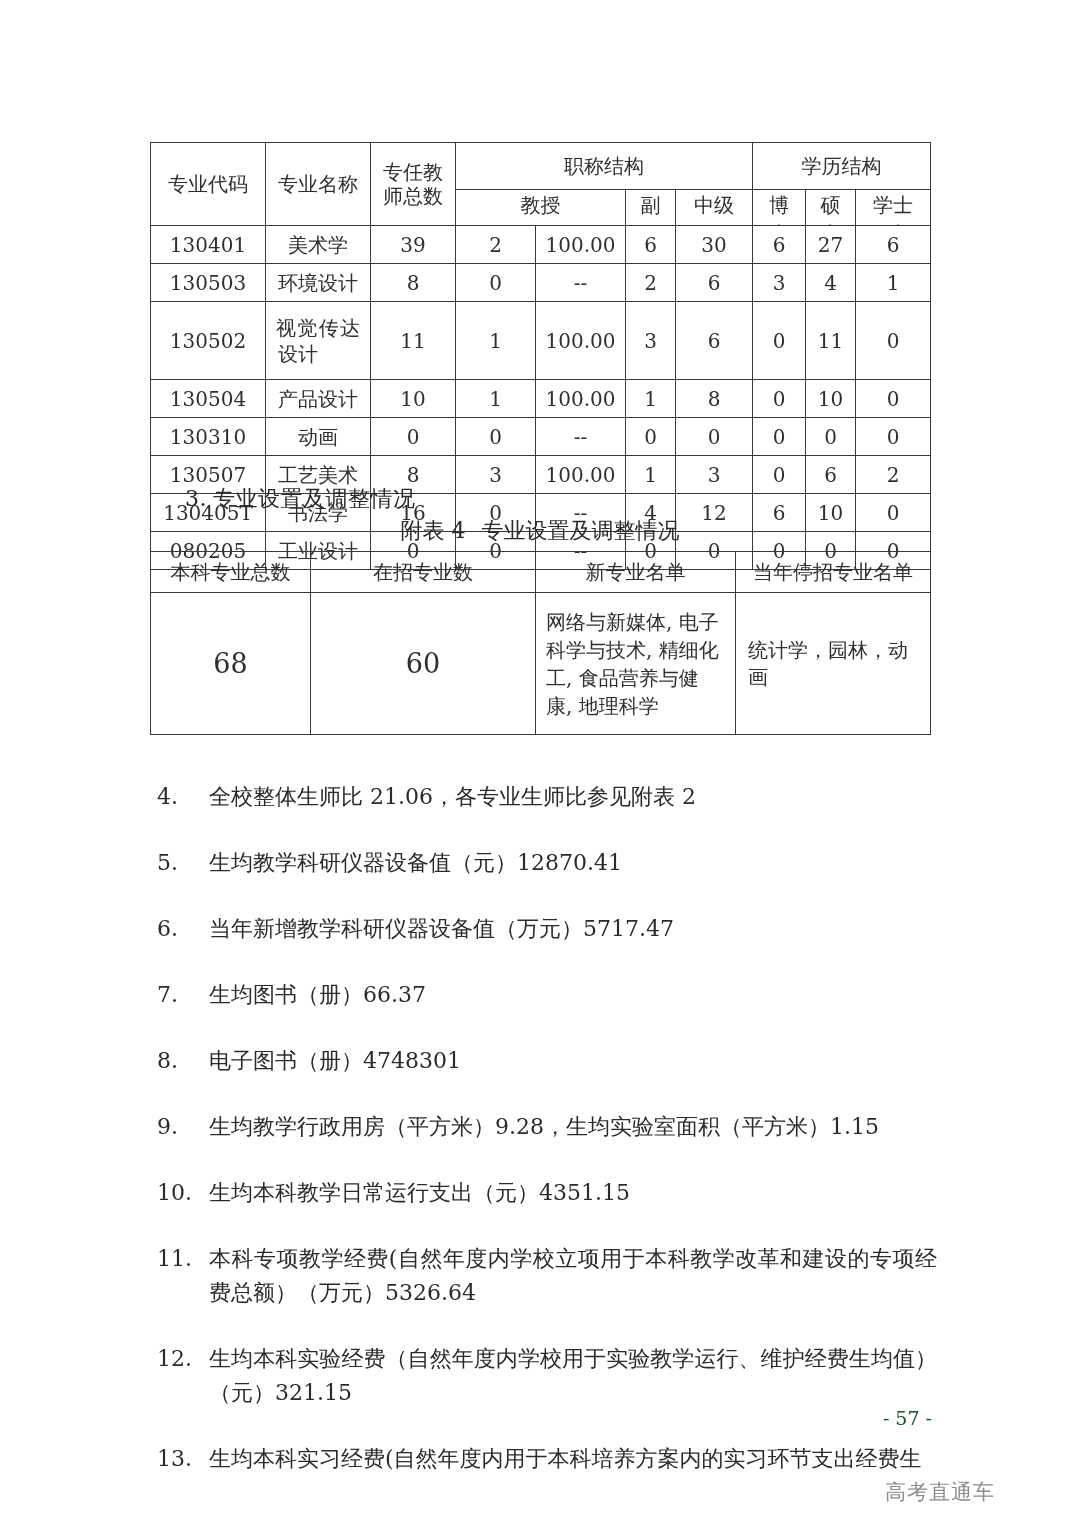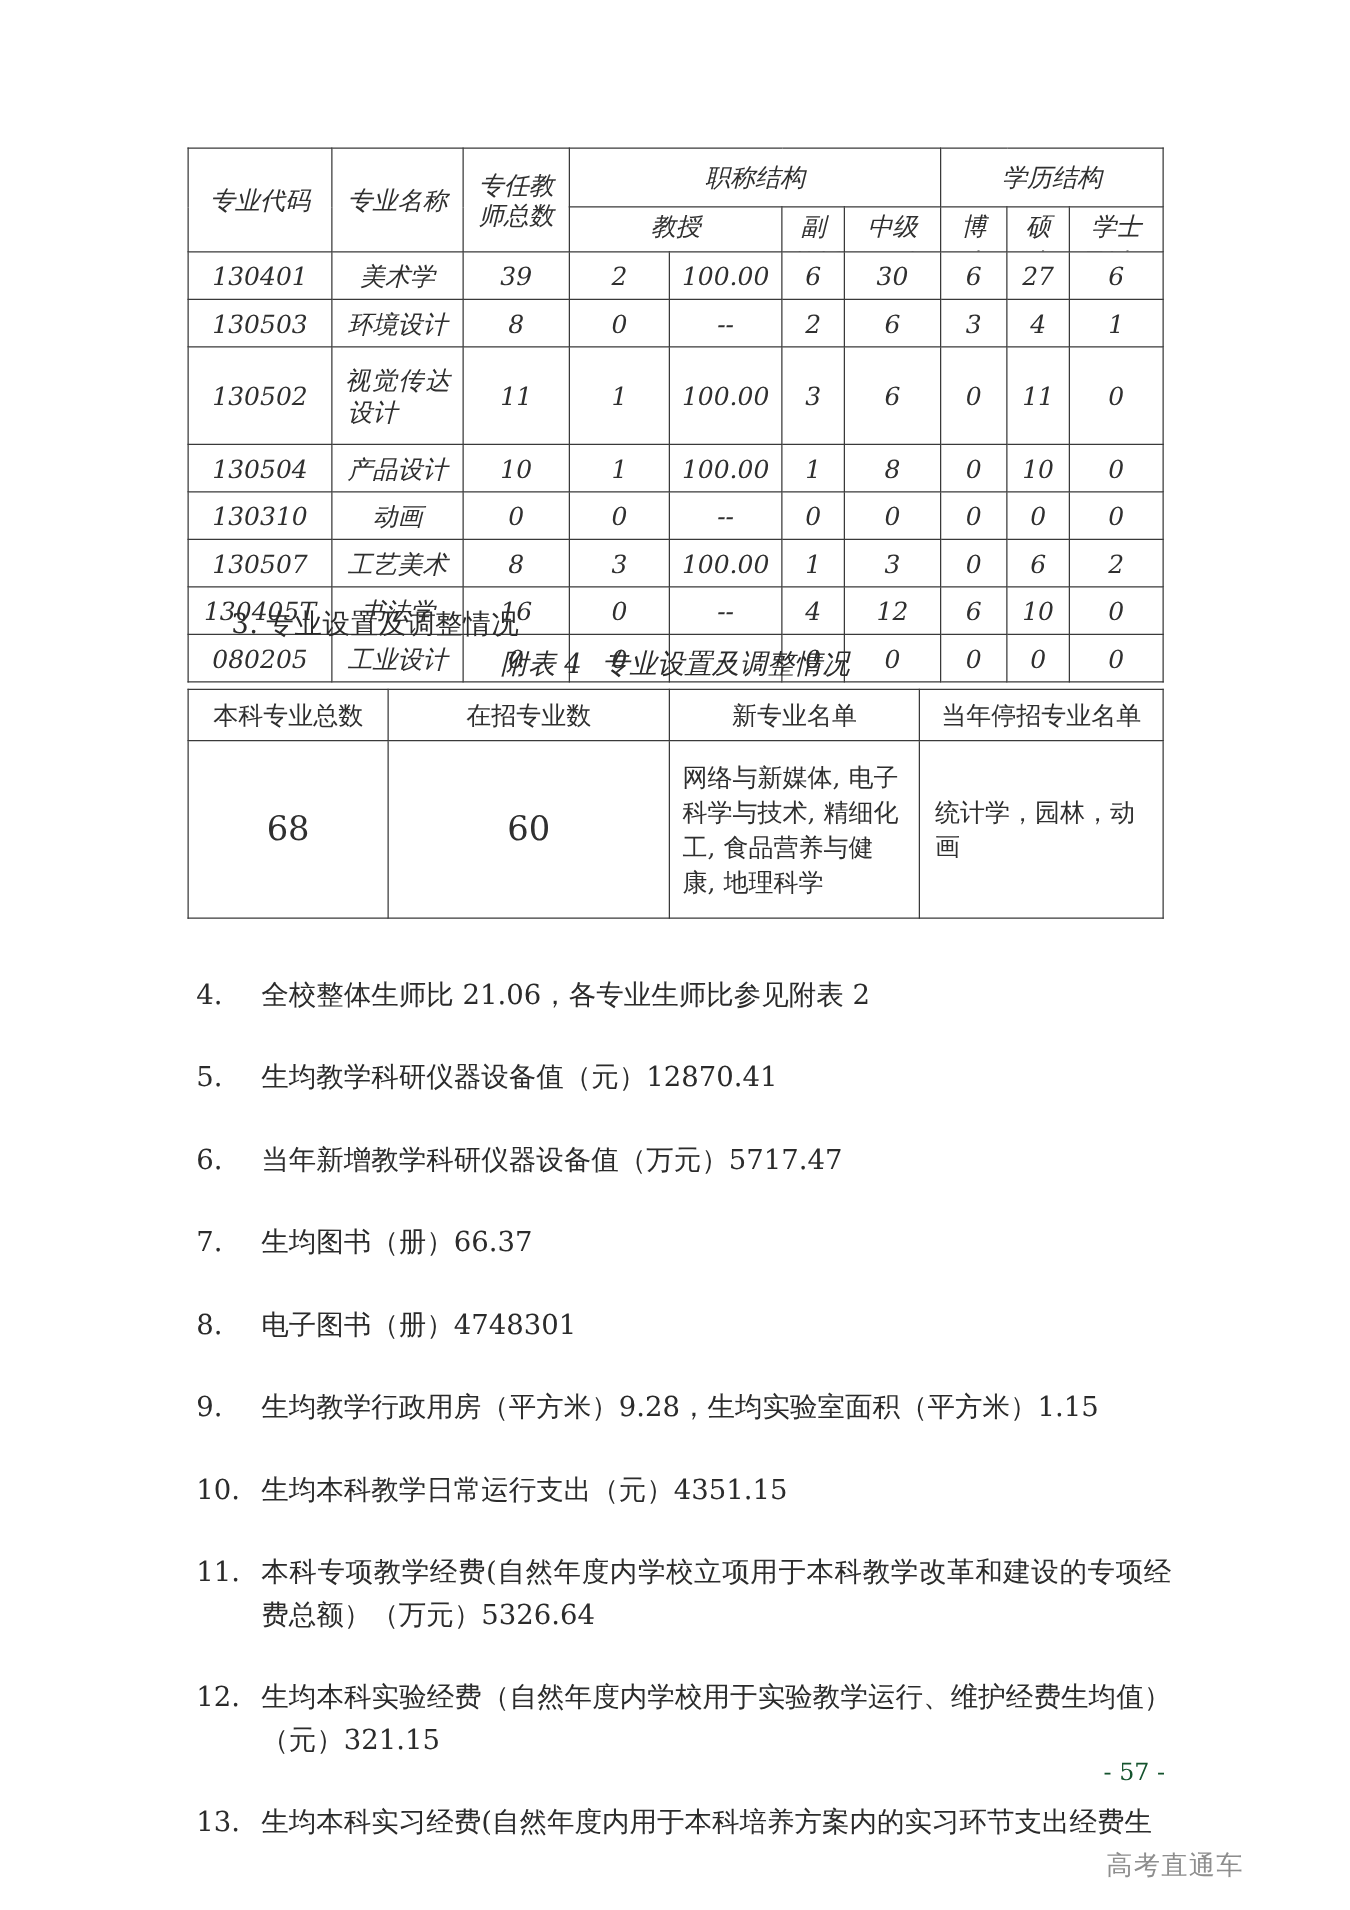--- a/index.html
+++ b/index.html
@@ -15,23 +15,22 @@
     background: #ffffff;
     font-family: "DejaVu Serif", "Liberation Serif", serif;
     color: #2b2b2b;
     overflow: hidden;
   }
 
   
   .t1-wrap {
     position: absolute;
     left: 150px;
-    top: 118px;
+    top: 142px;
     width: 780px;
-    font-style: italic;
   }
   table.grid {
     border-collapse: collapse;
     width: 100%;
     table-layout: fixed;
   }
   table.grid td, table.grid th {
     border: 1px solid #3a3a3a;
     text-align: center;
     vertical-align: middle;
@@ -77,21 +76,20 @@
   .h3 .num { margin-right: 6px; }
 
   
   .t4cap {
     position: absolute;
     left: 150px;
     top: 516px;
     width: 780px;
     text-align: center;
     font-size: 22px;
-    font-style: italic;
   }
   .t4cap .gap { display: inline-block; width: 16px; }
 
   
   .t4-wrap {
     position: absolute;
     left: 150px;
     top: 551px;
     width: 780px;
   }

